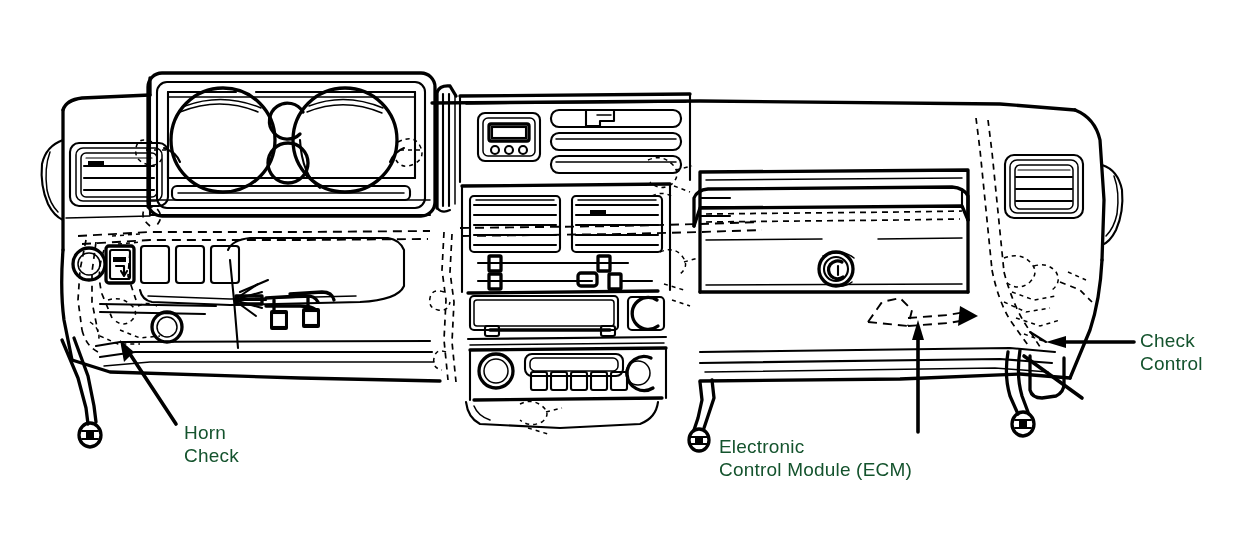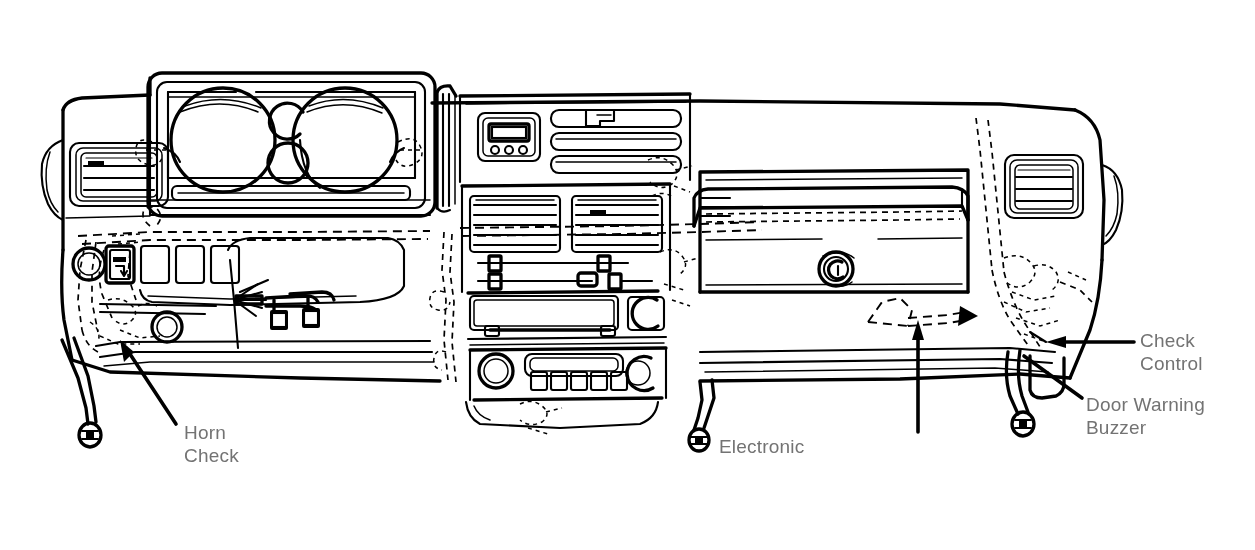--- a/index.html
+++ b/index.html
@@ -20,21 +20,21 @@
     left: 0;
     top: 0;
     width: 1255px;
     height: 550px;
   }
   .lbl {
     position: absolute;
     font-family: "Liberation Sans", sans-serif;
     font-size: 19px;
     line-height: 23px;
-    color: #737373;
+    color: #14532d;
     white-space: pre;
     letter-spacing: 0.2px;
   }
   #lbl-check     { left: 1140px; top: 329px; }
   #lbl-door      { left: 1086px; top: 393px; }
   #lbl-horn      { left: 184px;  top: 421px; }
   #lbl-ecm       { left: 719px;  top: 435px; }
 </style>
 </head>
 <body>
@@ -435,19 +435,18 @@
       <path class="lead" d="M176,424 L126,348"></path>
       <path class="blk" d="M120,340 L124,362 L134,352 Z"></path>
 
       <path class="lead" d="M918,432 L918,338"></path>
       <path class="blk" d="M912,340 L918,320 L924,340 Z"></path>
     </g>
   </svg>
 
   <div class="lbl" id="lbl-check"><span>Check</span><br><span>Control</span></div>
 
-  <div class="lbl" id="lbl-door"><span>Door Warning</span><br><span>Buzzer</span></div>
 
   <div class="lbl" id="lbl-horn"><span>Horn</span><br><span>Check</span></div>
 
-  <div class="lbl" id="lbl-ecm"><span>Electronic</span><br></div>
+  <div class="lbl" id="lbl-ecm"><span>Electronic</span><br><span>Control Module (ECM)</span></div>
 
 </div>
 
 </body></html>

